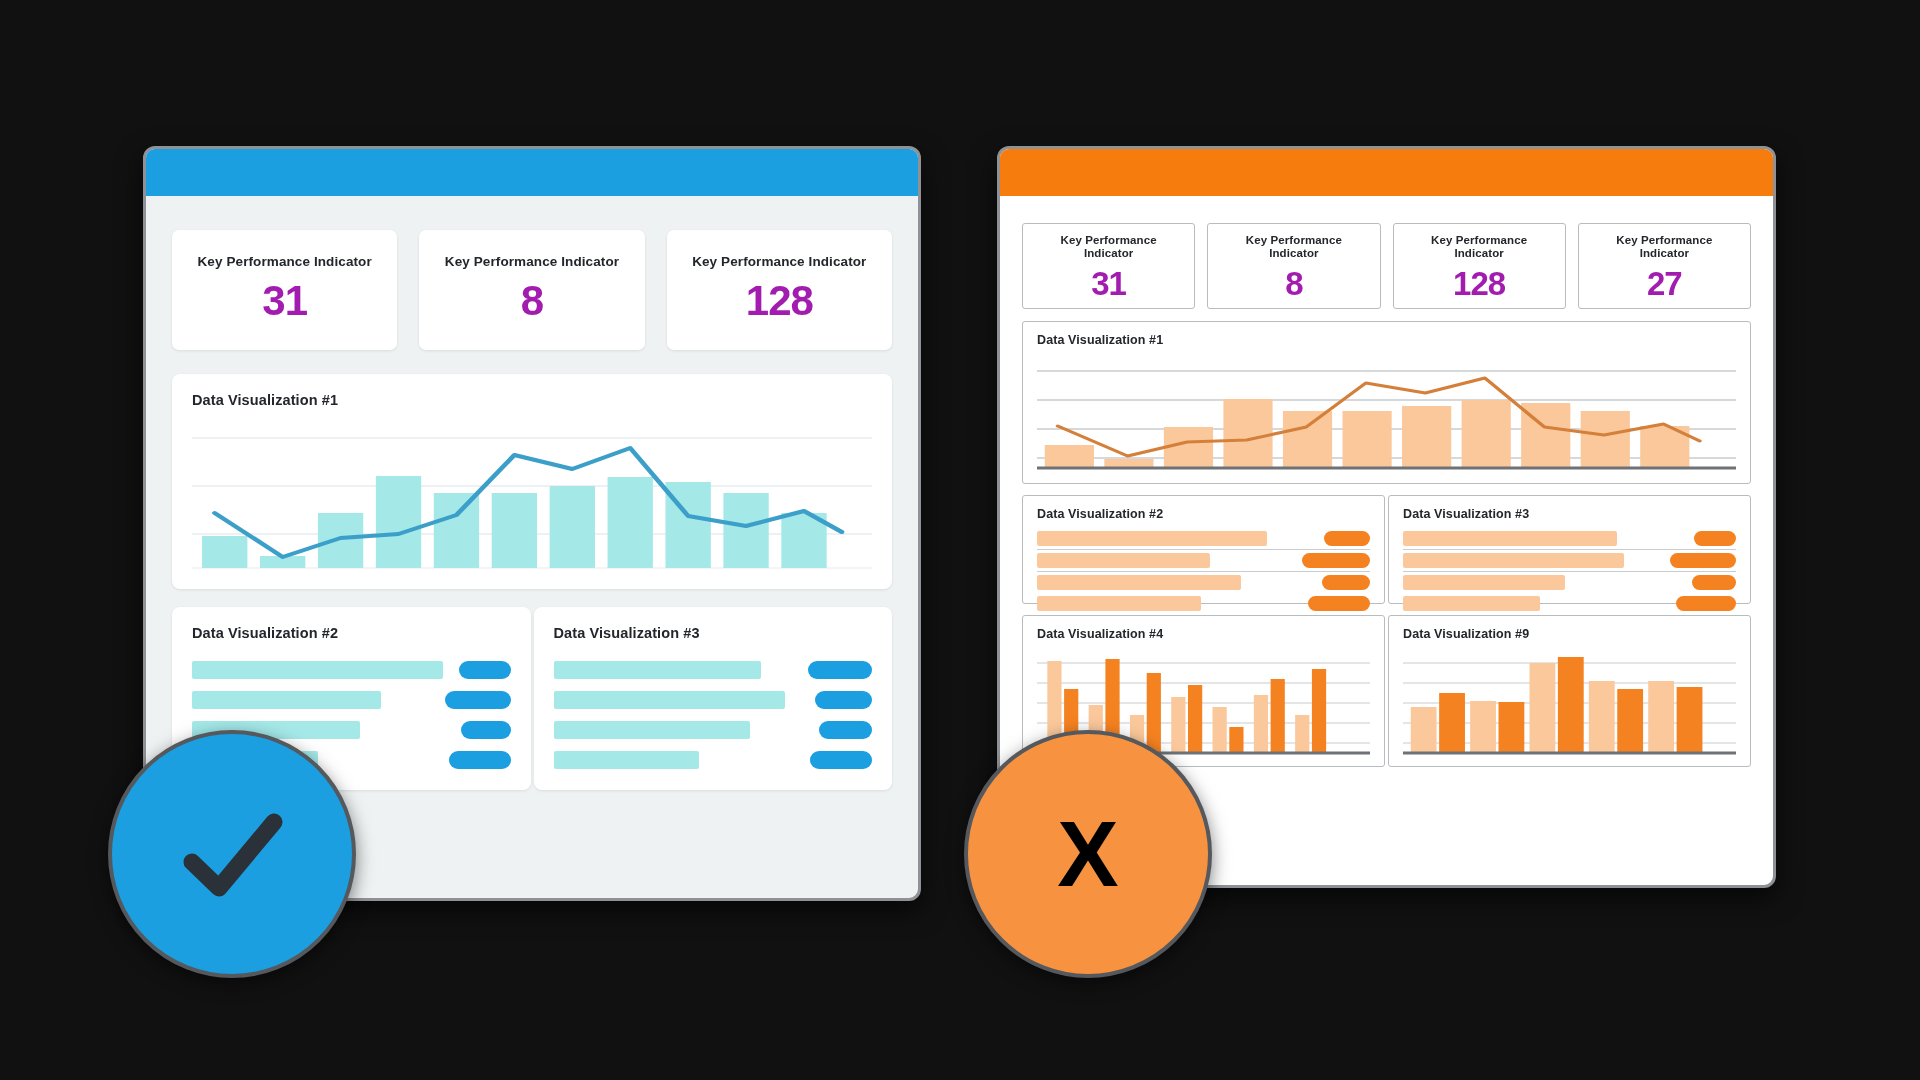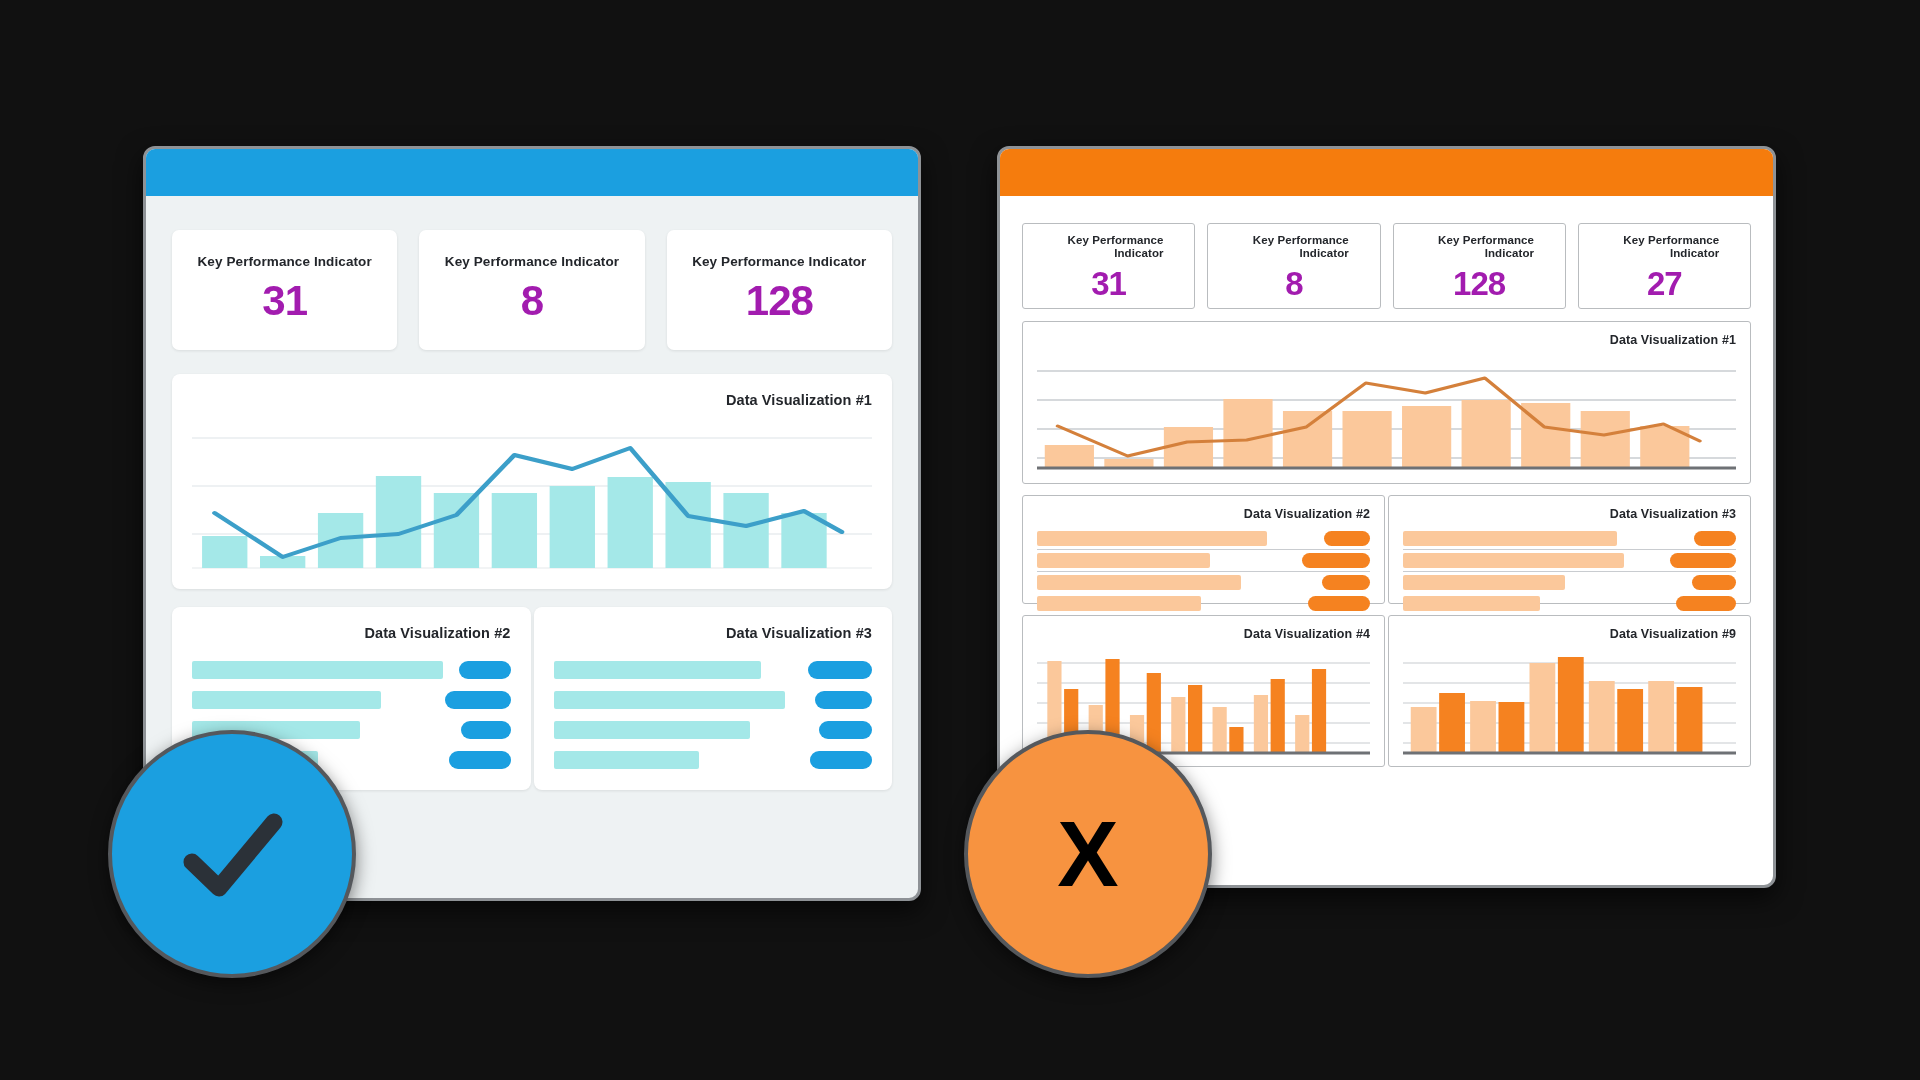--- a/index.html
+++ b/index.html
@@ -46,35 +46,34 @@
   }
   .kpi-card-bad {
     border: 1px solid #b9bcbf;
     border-radius: 3px;
     box-shadow: none;
     height: 86px;
     padding: 10px 6px 8px 6px;
   }
   .kpi-label {
     font-size: 13.5px; font-weight: 700; color: #23262b;
-    letter-spacing: 0.1px; text-align: right; line-height: 1.15;
+    letter-spacing: 0.1px; text-align: center; line-height: 1.15;
   }
   .kpi-card-bad .kpi-label { font-size: 11.5px; max-width: 110px; }
   .kpi-value {
     font-size: 42px; font-weight: 800; color: #a21caf;
     line-height: 1; margin-top: 10px; letter-spacing: -1px;
   }
   .kpi-card-bad .kpi-value { font-size: 33px; margin-top: 7px; }
 
   
   .card {
     background: #ffffff; border-radius: 8px;
     box-shadow: 0 1px 3px rgba(0,0,0,0.09);
     padding: 18px 20px 16px 20px;
-    text-align: right;
   }
   .card-bad {
     border: 1px solid #b9bcbf; border-radius: 3px;
     box-shadow: none; padding: 11px 14px 8px 14px;
   }
   .card-title {
     font-size: 14.5px; font-weight: 700; color: #23262b; letter-spacing: 0.1px;
   }
   .card-bad .card-title { font-size: 12.5px; }
 

